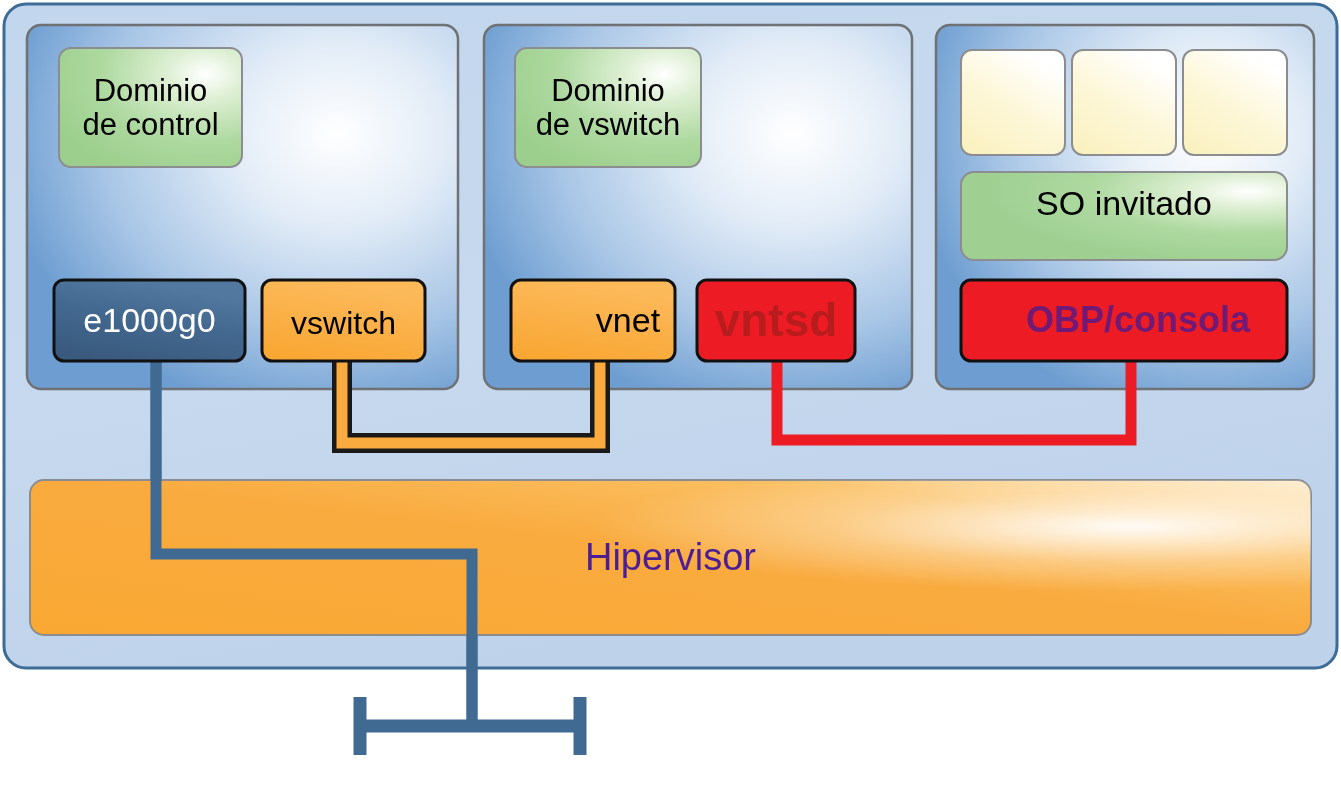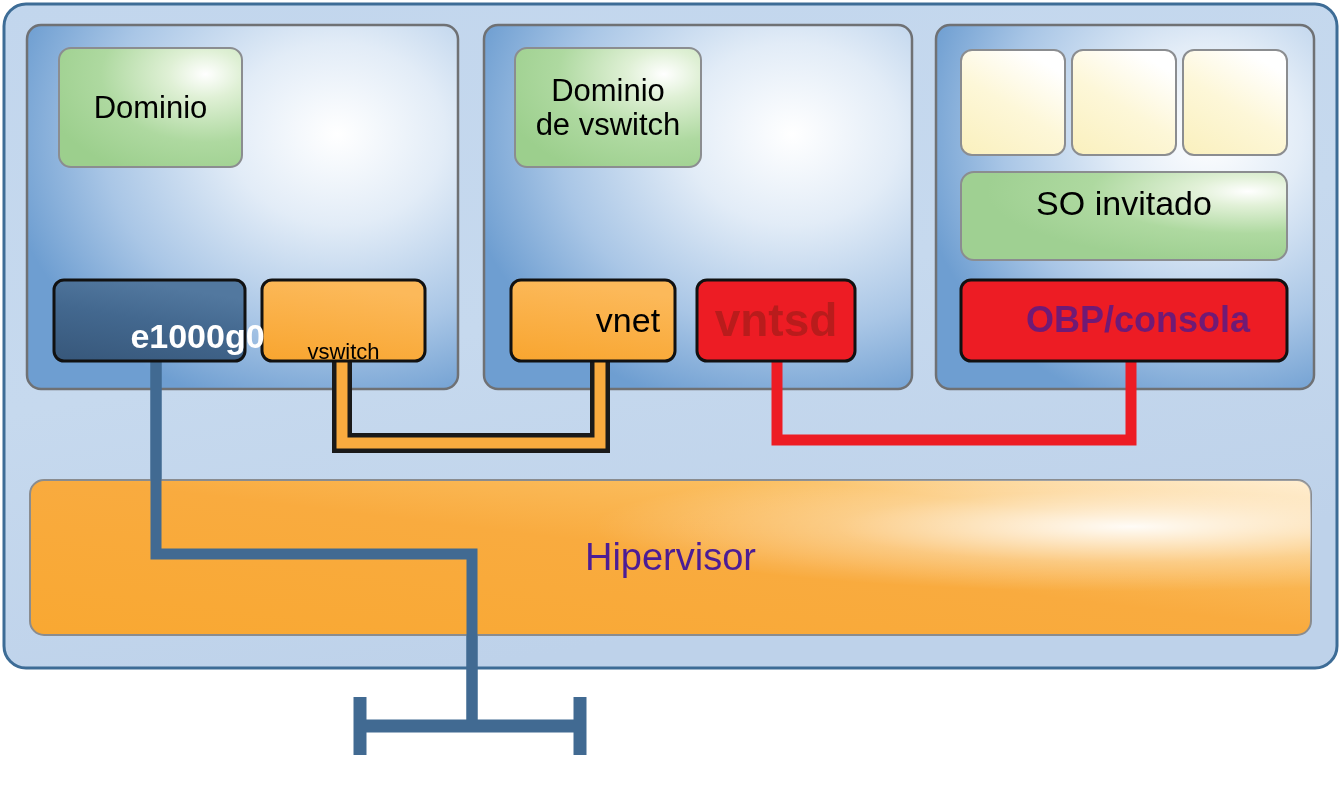--- a/index.html
+++ b/index.html
@@ -146,35 +146,36 @@
       <path d="M 360 697 L 360 755" stroke="#416a92" stroke-width="13" stroke-linecap="butt"></path>
       <path d="M 580 697 L 580 755" stroke="#416a92" stroke-width="13" stroke-linecap="butt"></path>
       <path d="M 355 726 L 586 726" stroke="#416a92" stroke-width="13" stroke-linecap="butt"></path>
     </g>
 
   </svg>
 
   <div class="lbl" style="left:59px;top:48px;width:183px;height:119px;font-size:31px;color:#000;">
     <span>
       <span>Dominio</span><br>
+      <span>de control</span>
     </span>
   </div>
 
   <div class="lbl" style="left:515px;top:48px;width:186px;height:119px;font-size:31px;color:#000;">
     <span>
       <span>Dominio</span><br>
       <span>de vswitch</span>
     </span>
   </div>
 
   <div class="lbl" style="left:961px;top:159px;width:326px;height:88px;font-size:34px;color:#000;">SO invitado</div>
 
-  <div class="lbl" style="left:54px;top:296px;width:191px;height:81px;font-size:34px;font-weight:bold;color:#ffffff;padding-left:48px;">e1000g0</div>
+  <div class="lbl" style="left:54px;top:280px;width:191px;height:81px;font-size:34px;font-weight:normal;color:#ffffff;">e1000g0</div>
 
-  <div class="lbl" style="left:262px;top:280px;width:163px;height:86px;font-size:22px;color:#000000;margin-top:29px;">vswitch</div>
+  <div class="lbl" style="left:262px;top:280px;width:163px;height:86px;font-size:32px;color:#000000;">vswitch</div>
 
   <div class="lbl" style="left:511px;top:280px;width:164px;height:81px;font-size:34px;color:#000000;margin-left:35px;">vnet</div>
 
   <div class="lbl" style="left:697px;top:280px;width:158px;height:81px;font-size:46px;font-weight:bold;color:#b91c1c;">vntsd</div>
 
   <div class="lbl" style="left:961px;top:280px;width:354px;height:81px;font-size:36px;font-weight:bold;color:#701a75;">OBP/consola</div>
 
   <div class="lbl" style="left:30px;top:480px;width:1281px;height:155px;font-size:38px;color:#4c1d95;">Hipervisor</div>
 
 

